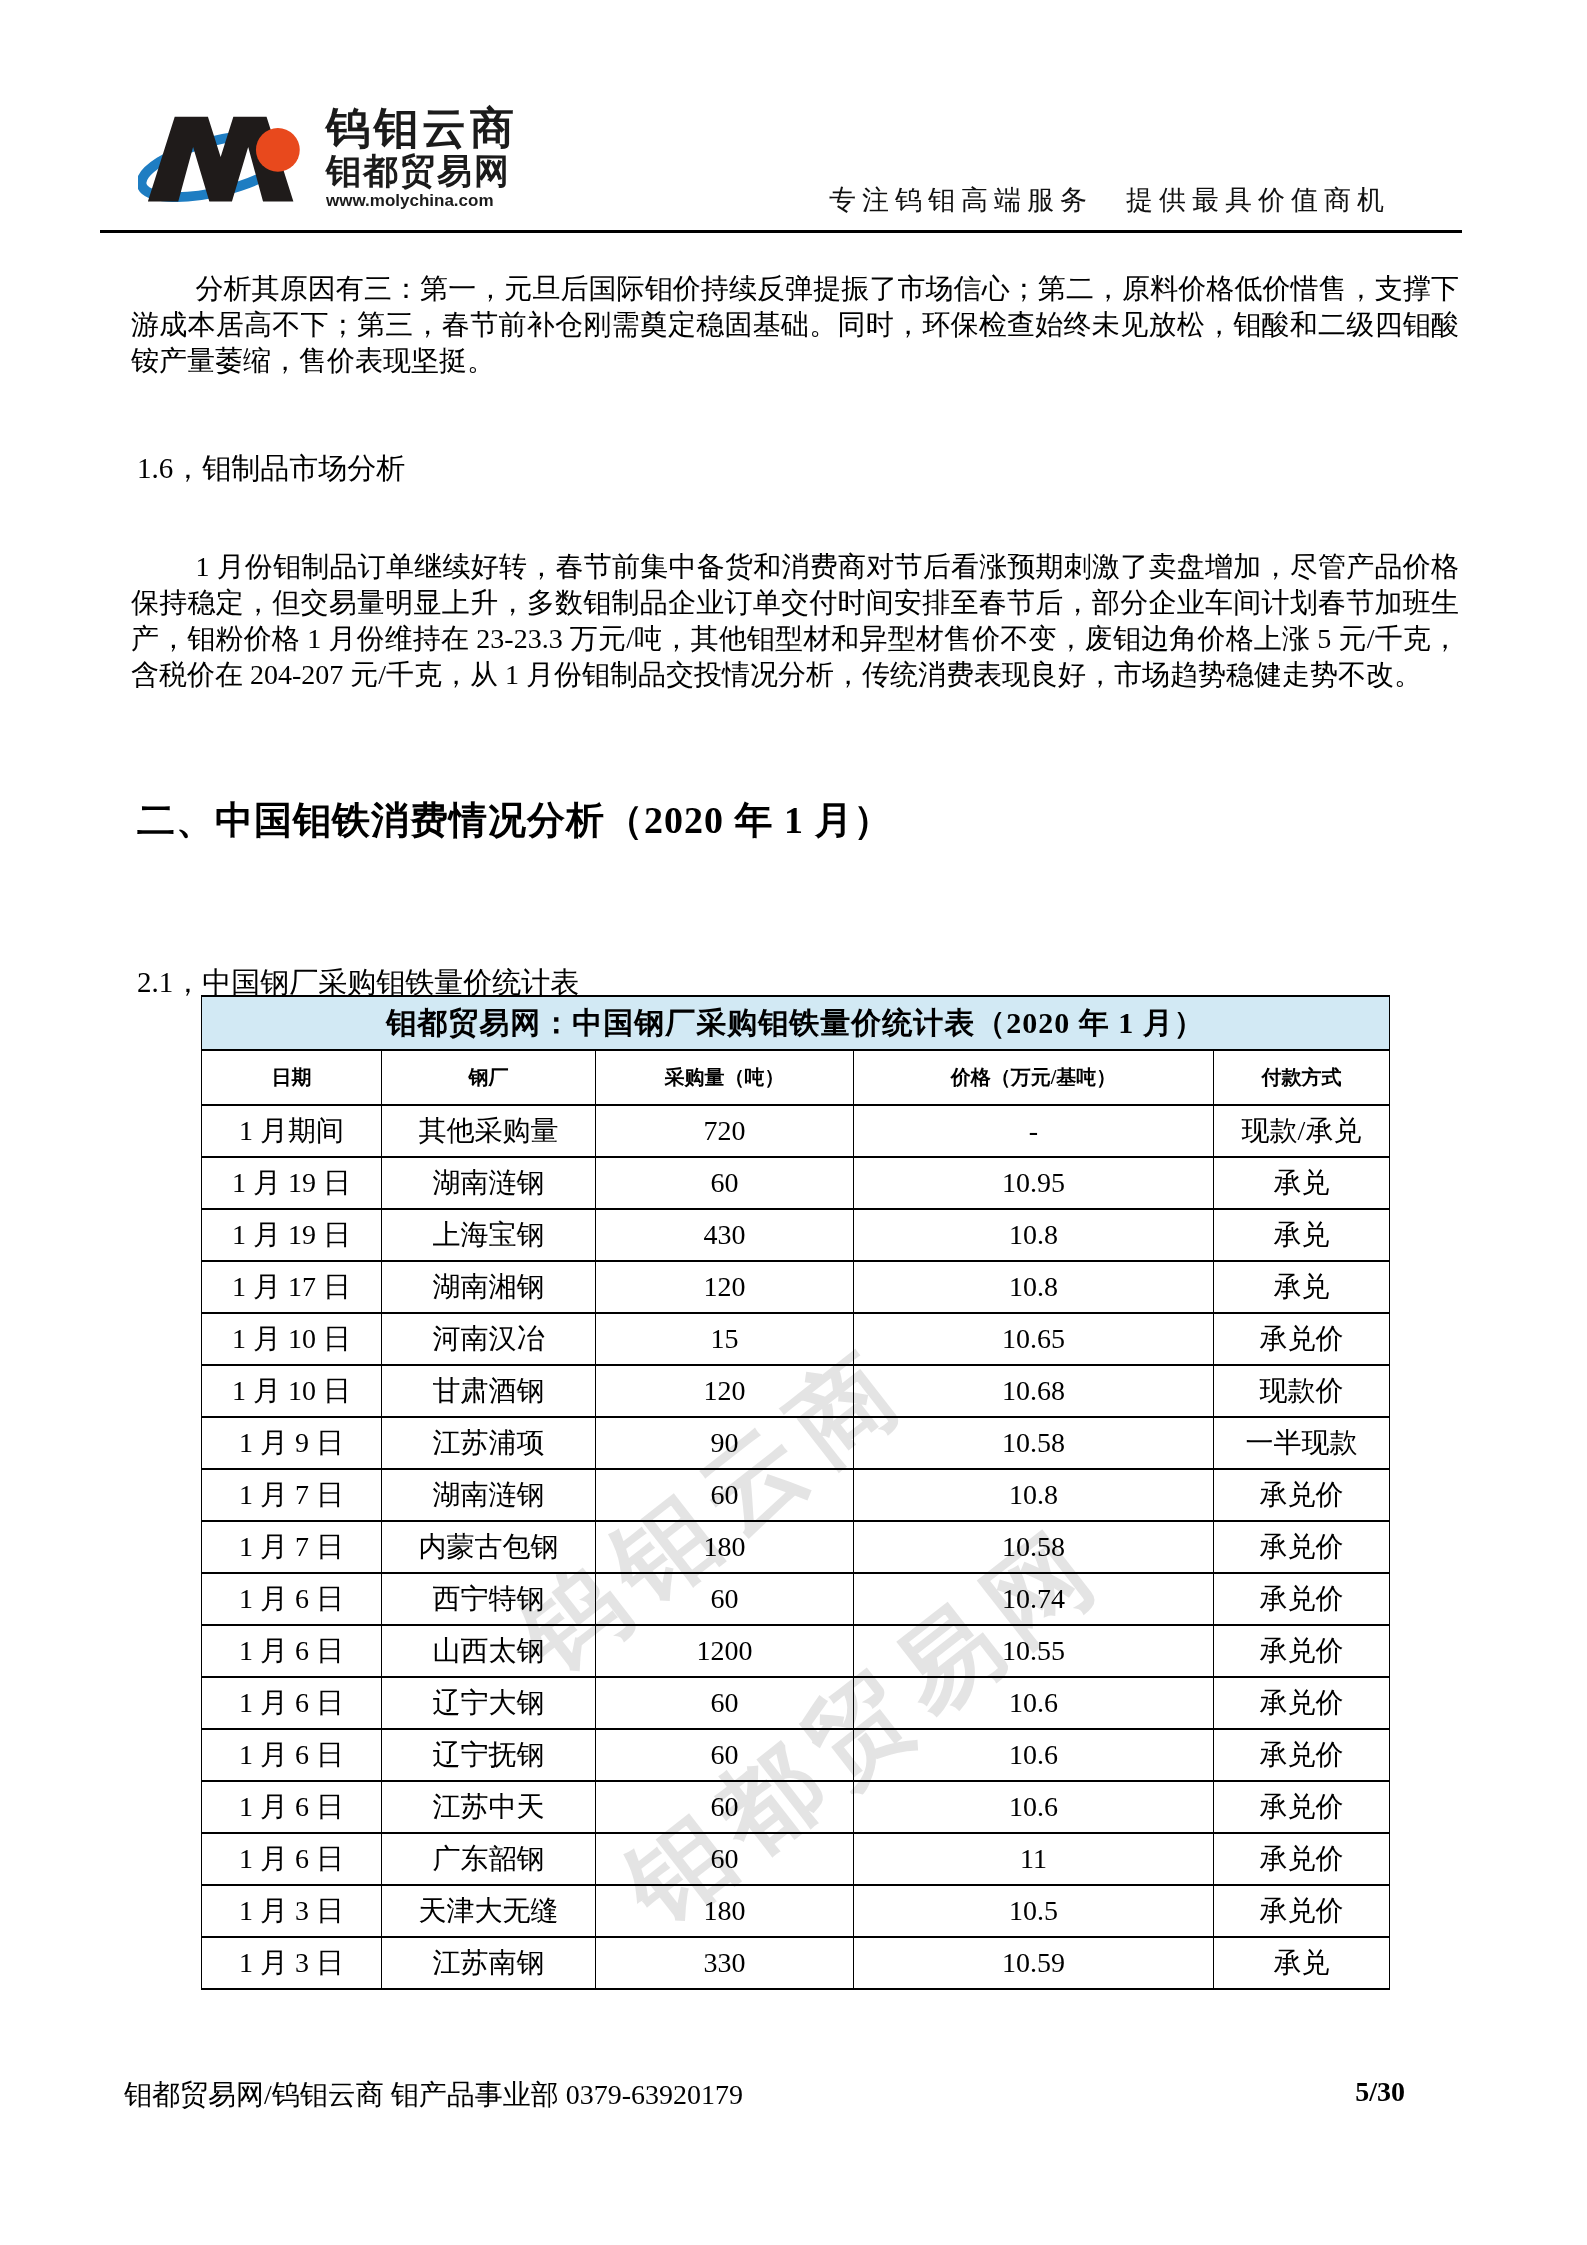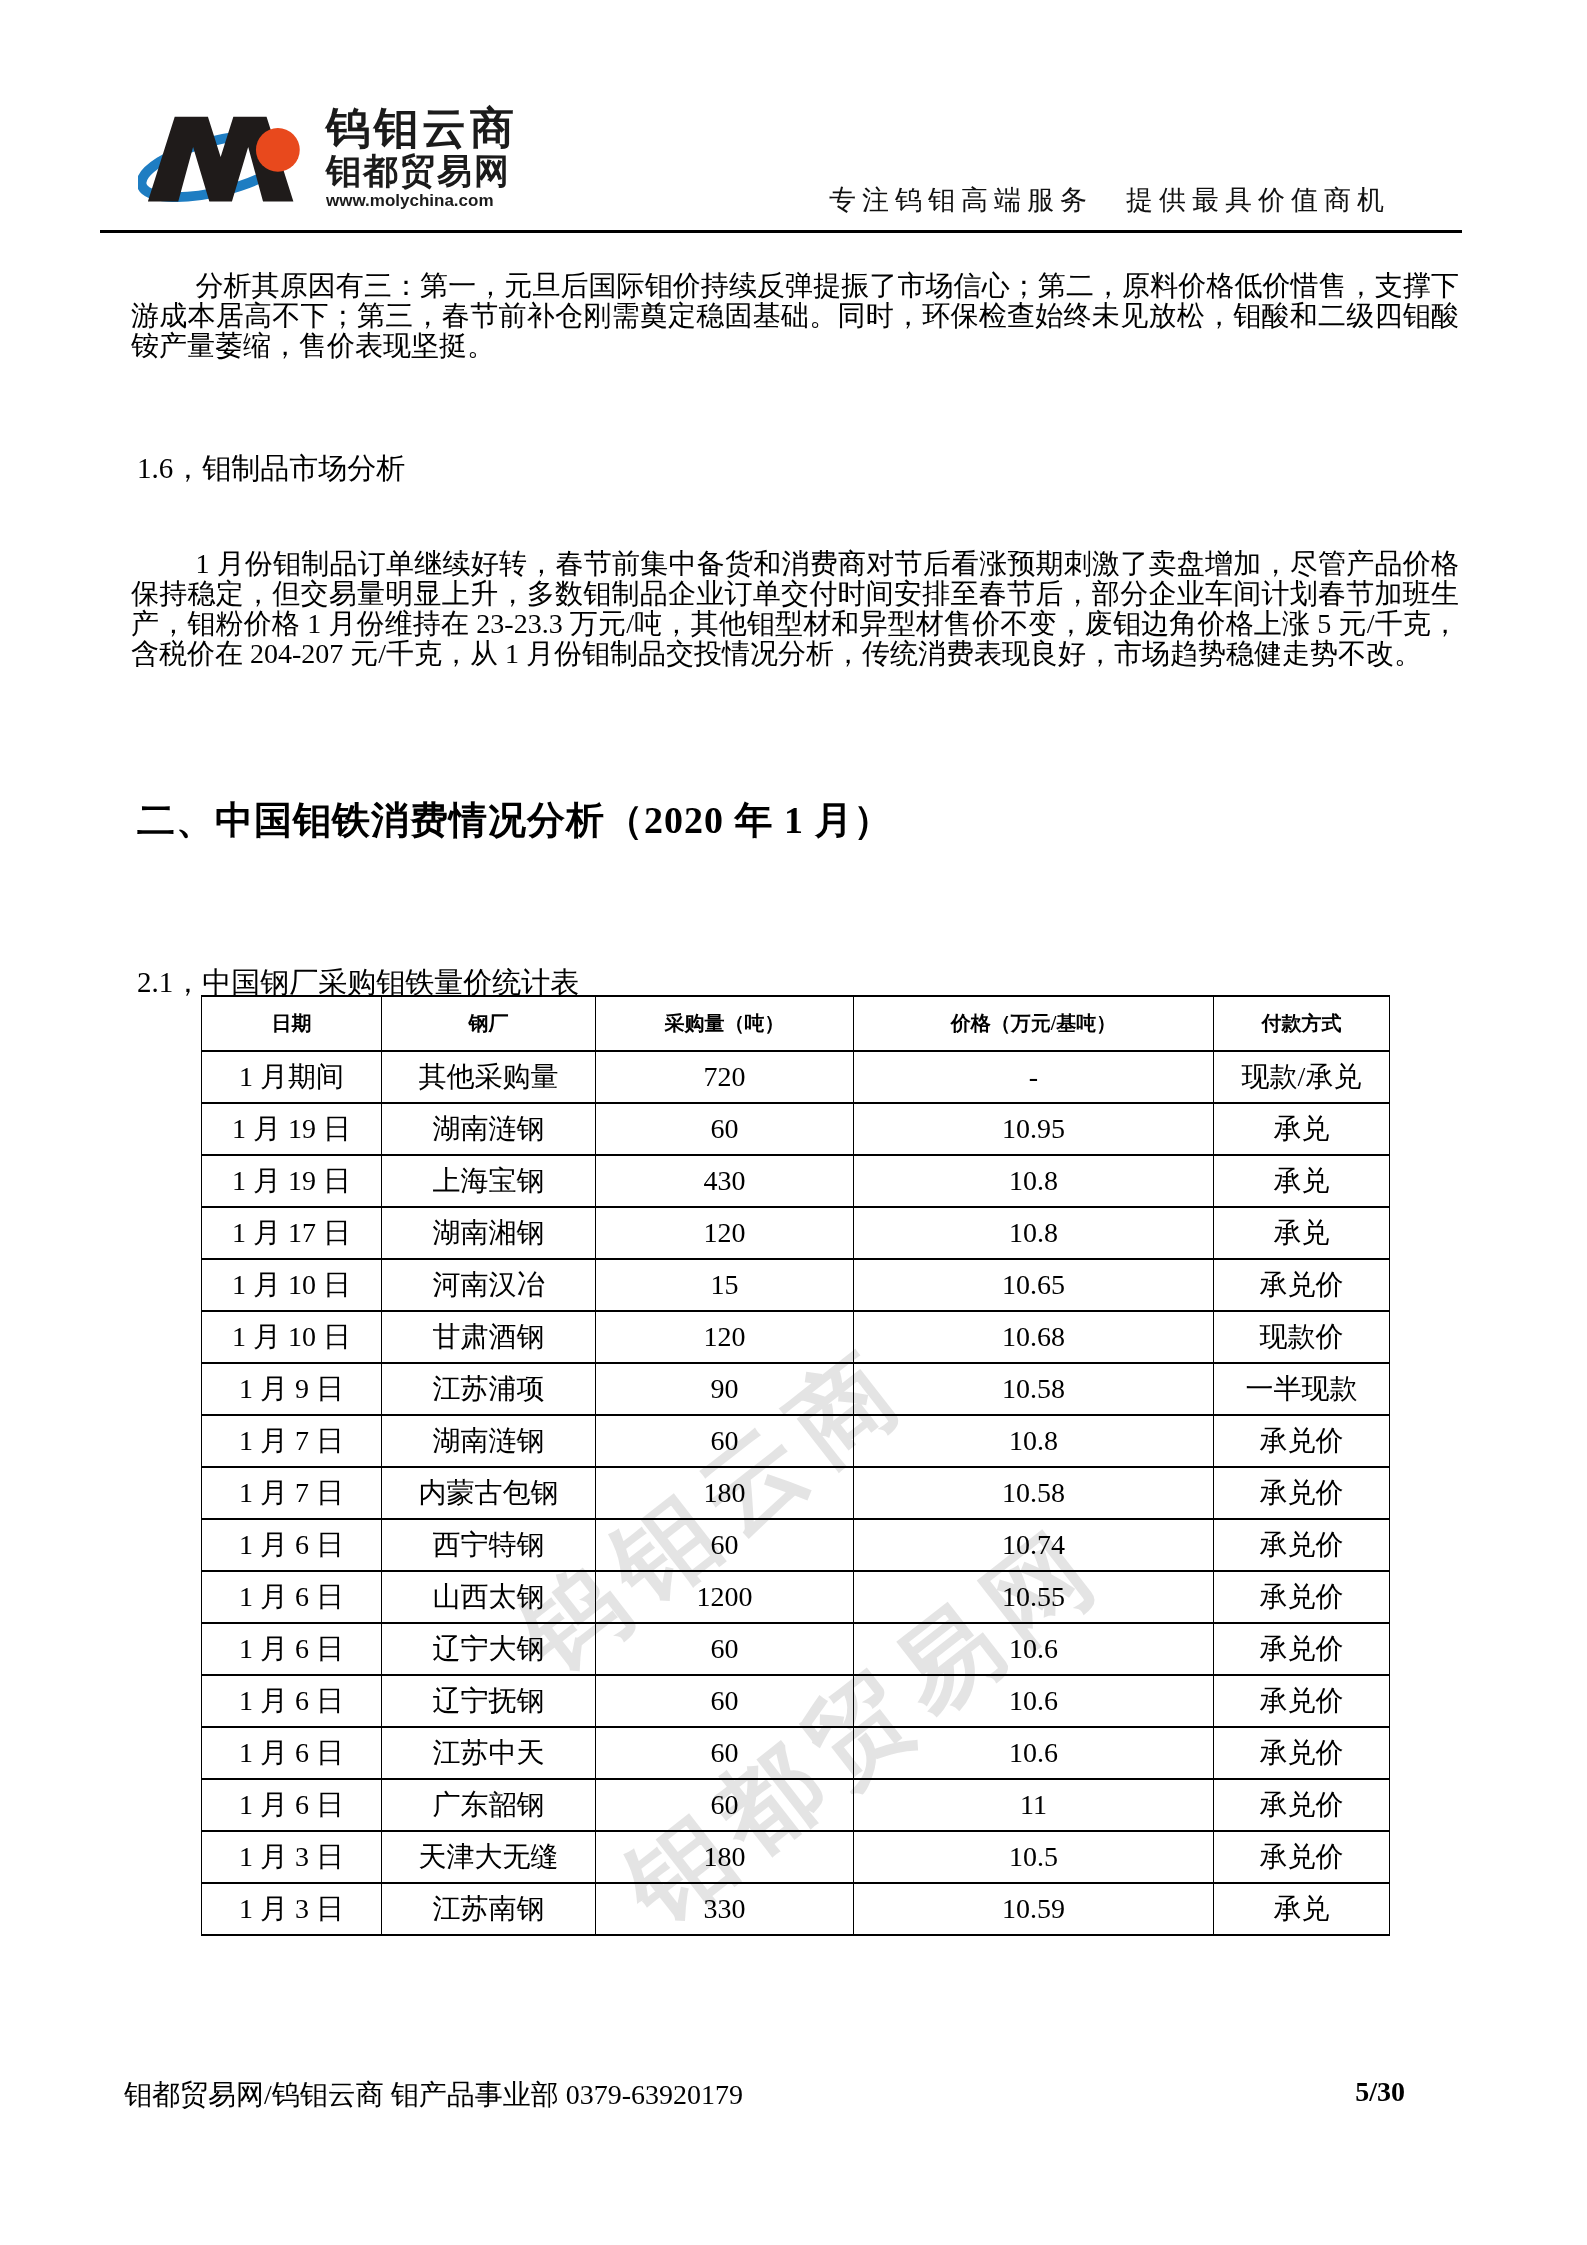--- a/index.html
+++ b/index.html
@@ -20,21 +20,21 @@
   .logo-zh2{font-family:"Liberation Sans","DejaVu Sans",sans-serif;font-weight:900;font-size:35px;line-height:40px;letter-spacing:2px;color:#1b1b1b;}
   .logo-url{font-family:"Liberation Sans","DejaVu Sans",sans-serif;font-weight:700;font-size:17px;line-height:20px;color:#1b1b1b;}
   .tagline{
     position:absolute;top:182px;left:0;width:1390px;
     text-align:right;font-size:27px;letter-spacing:6px;color:#111;
   }
   .header-rule{position:absolute;left:100px;top:230px;width:1362px;height:3px;background:#000;}
   
   .para{
     position:absolute;left:131px;width:1328px;
-    font-size:28px;line-height:30px;text-align:justify;
+    font-size:28px;line-height:36px;text-align:justify;
     text-indent:2.3em;color:#000;
   }
   .p1{top:243px;}
   .p2{top:521px;}
   .h-small{
     position:absolute;left:137px;
     font-size:29px;font-weight:normal;color:#000;
   }
   .h16{top:420px;}
   .h21{top:934px;}
@@ -115,20 +115,23 @@
   <div class="table-wrap">
     <table class="doc-table">
       <colgroup>
         <col style="width:180px">
           <col style="width:214px">
           <col style="width:258px">
           <col style="width:360px">
           <col style="width:176px">
       </colgroup>
       <thead>
+        <tr class="title-row">
+          <td colspan="5">钼都贸易网：中国钢厂采购钼铁量价统计表（2020 年 1 月）</td>
+        </tr>
         <tr class="head-row">
           <th>日期</th>
           <th>钢厂</th>
           <th>采购量（吨）</th>
           <th>价格（万元/基吨）</th>
           <th>付款方式</th>
         </tr>
       </thead>
       <tbody>
           <tr>

